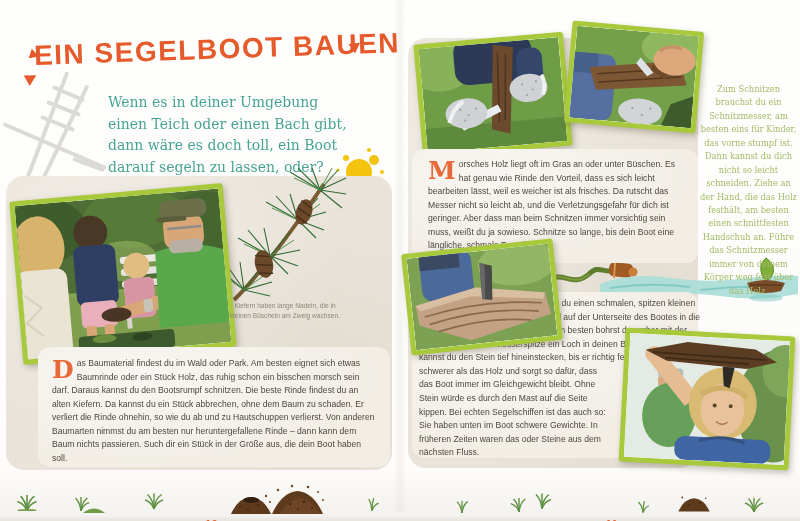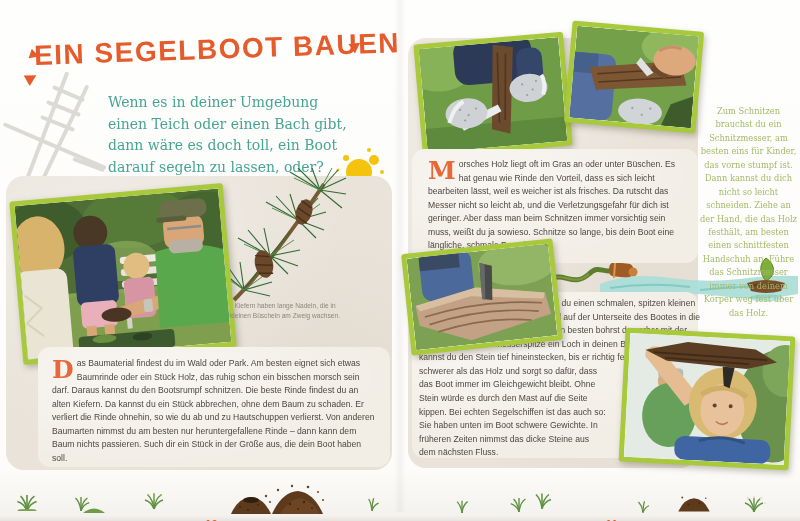--- a/index.html
+++ b/index.html
@@ -48,21 +48,21 @@
   }
   .dropcap {
     float:left; font-size:25px; line-height:.85; font-weight:700;
     color:#e8683a; padding:2px 3px 0 0; font-family:"DejaVu Serif", serif;
   }
   .caption {
     position:absolute; left:228px; top:301px; width:114px;
     font-size:6.6px; line-height:1.5; color:#8d8779; text-align:center;
   }
   .side-note {
-    position:absolute; left:700px; top:105px; width:97px;
+    position:absolute; left:700px; top:83px; width:97px;
     font-family:"DejaVu Serif", serif; font-size:8.3px; line-height:1.62;
     color:#a3bb68; text-align:center;
   }
   .page-num {
     position:absolute; top:474px; width:40px; text-align:right;
     font-size:12px; font-weight:700; color:#e55b2b;margin-top:44px;
   }
   .jwrap { position:absolute; left:419px; top:297px; width:281px; }
   .fl-left  { float:left;  width:76px; height:47px; }
   .fl-right { float:right; width:86px; height:170px; margin-left:6px; }
@@ -299,21 +299,21 @@
       <span class="dropcap">M</span><span>orsches Holz liegt oft im Gras an oder unter Büschen. Es hat genau wie Rinde den Vorteil, dass es sich leicht bearbeiten lässt, weil es weicher ist als frisches. Da rutscht das Messer nicht so leicht ab, und die Verletzungsgefahr für dich ist geringer. Aber dass man beim Schnitzen immer vorsichtig sein muss, weißt du ja sowieso. Schnitze so lange, bis dein Boot eine längliche, schmale Form hat.</span>
     </div>
 
     <div class="side-note">Zum Schnitzen brauchst du ein Schnitzmesser, am besten eins für Kinder, das vorne stumpf ist. Dann kannst du dich nicht so leicht schneiden. Ziehe an der Hand, die das Holz festhält, am besten einen schnittfesten Handschuh an. Führe das Schnitzmesser immer von deinem Körper weg fest über das Holz.</div>
 
     <div class="light-panel" style="left:412px;top:292px;width:286px;height:166px;"></div>
     <div class="jwrap body-text">
       <span class="fl-left"></span>
       <span class="dropcap">J</span><span>etzt brauchst du einen schmalen, spitzen kleinen Stein. Er wird auf der Unterseite des Bootes in die Mitte gesteckt. Am besten bohrst du vorher mit der Messerspitze ein Loch in deinen Bootsrumpf. Dann kannst du den Stein tief hineinstecken, bis er richtig fest sitzt. Er ist</span>
       <span class="fl-right"></span>
-      <span>schwerer als das Holz und sorgt so dafür, dass das Boot immer im Gleichgewicht bleibt. Ohne Stein würde es durch den Mast auf die Seite kippen. Bei echten Segelschiffen ist das auch so: Sie haben unten im Boot schwere Gewichte. In früheren Zeiten nimmst das dicke Steine aus dem nächsten Fluss.</span>
+      <span>schwerer als das Holz und sorgt so dafür, dass das Boot immer im Gleichgewicht bleibt. Ohne Stein würde es durch den Mast auf die Seite kippen. Bei echten Segelschiffen ist das auch so: Sie haben unten im Boot schwere Gewichte. In früheren Zeiten waren das oder Steine aus dem nächsten Fluss.</span>
     </div>
 
     <div class="photo" style="left:406px;top:246px;width:152px;height:102px;transform:rotate(-6deg);">
       <svg viewBox="0 0 142 92" preserveAspectRatio="none">
         <rect width="142" height="92" fill="#7ca153"></rect>
         <ellipse cx="110" cy="16" rx="40" ry="22" fill="#93b566"></ellipse>
         <rect x="12" y="-4" width="52" height="50" rx="12" fill="#4b6a9b"></rect>
         <rect x="12" y="-4" width="40" height="18" fill="#3a4a63"></rect>
         <polygon points="4,48 66,36 134,48 138,70 56,88 6,68" fill="#c2a184"></polygon>
         <polygon points="4,48 66,36 134,48 132,54 60,44 8,54" fill="#d8bfa2"></polygon>

